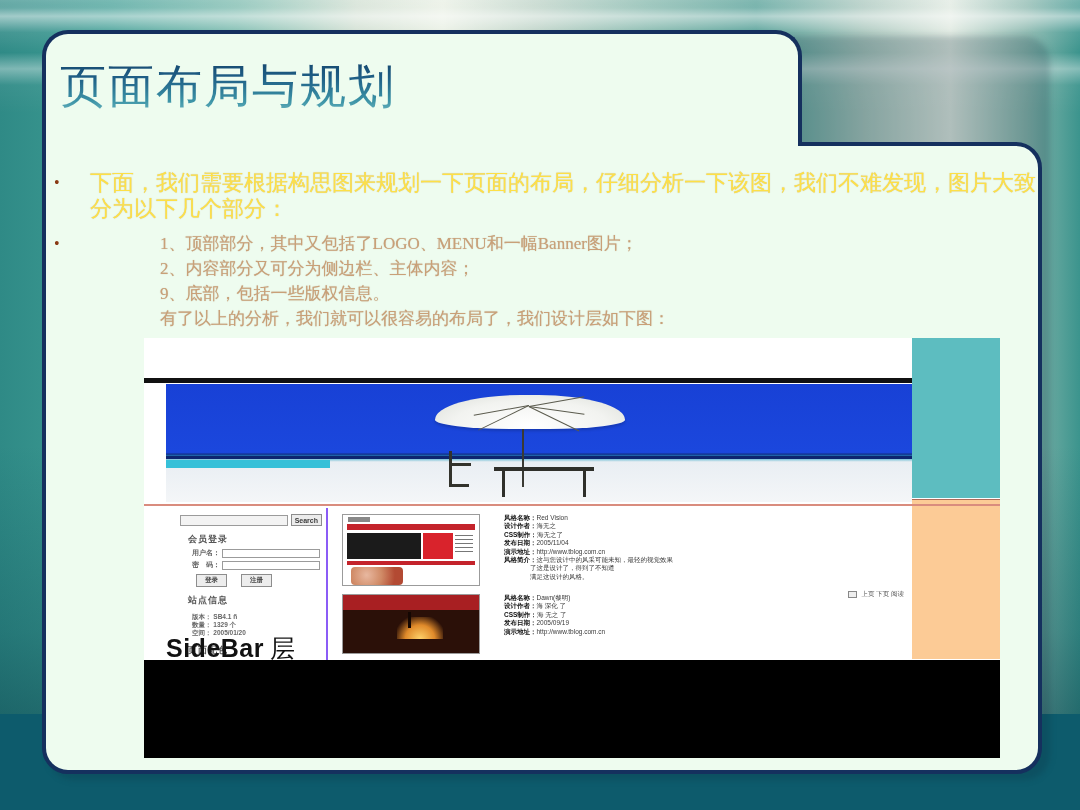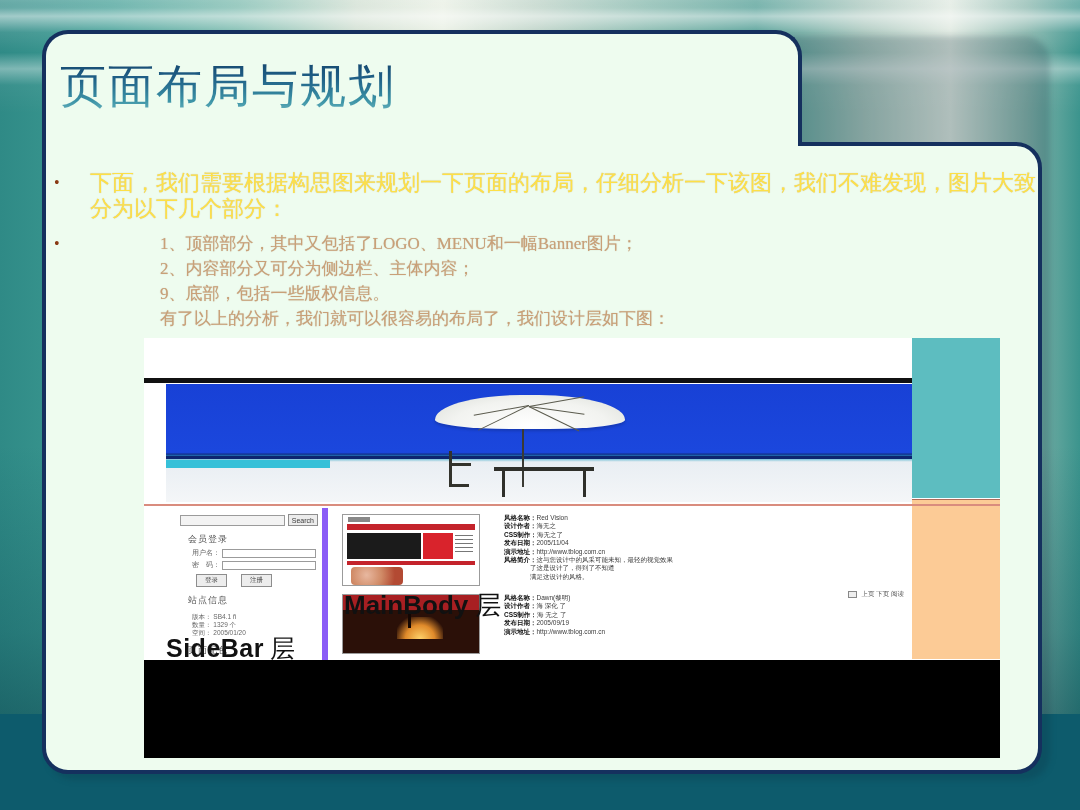--- a/index.html
+++ b/index.html
@@ -208,21 +208,21 @@
     letter-spacing:1.5px; white-space:nowrap;
     font-family:"Liberation Sans", sans-serif;
   }
   .lbl-header .cn { font-family:"Liberation Serif", serif; font-weight:normal; margin-left:7px; }
 
   .mk-divline { position:absolute; left:0; top:166px; width:856px; height:2px; background:#d98c7e; }
 
   
   .mk-side {
     position:absolute; left:22px; top:170px; width:162px; height:156px;
-    border-right:6px solid #8b5cf6; background:#fff;
+    border-right:2px solid #8b5cf6; background:#fff;font-weight:bold;
   }
   .sb-search { display:flex; align-items:center; margin:6px 4px 0 14px; }
   .sb-search .inp { flex:1 1 auto; height:11px; border:1px solid #9b9b9b; background:#f3f3f3; }
   .sb-search .btn {
     margin-left:3px; height:12px; padding:0 3px; border:1px solid #8d8d8d;
     background:#ececec; font-size:7px; color:#3a3a3a; line-height:11px;
   }
   .sb-h { margin:7px 0 2px 22px; font-size:9px; color:#555; filter:blur(.4px); letter-spacing:1px; }
   .sb-field { display:flex; align-items:center; margin:2px 6px 0 26px; }
   .sb-field .lab { font-size:7px; color:#666; width:30px; filter:blur(.35px); }
@@ -425,23 +425,20 @@
         <div><b>风格名称：</b><span>Dawn(黎明)</span></div>
         <div><b>设计作者：</b><span>海 深化 了</span></div>
         <div><b>CSS制作：</b><span>海 无之 了</span></div>
         <div><b>发布日期：</b><span>2005/09/19</span></div>
         <div><b>演示地址：</b><span>http://www.tblog.com.cn</span></div>
       </div>
     </div>
 
   </div>
 
-  <div class="lbl-main">
-    <span>MainBody</span><span class="cn">层</span>
-  </div>
 
   <div class="pager">
     <span class="sq"></span>
     <span>上页 下页 阅读</span>
   </div>
 
   <div class="mk-black"></div>
 </div>
 
 </body></html>

